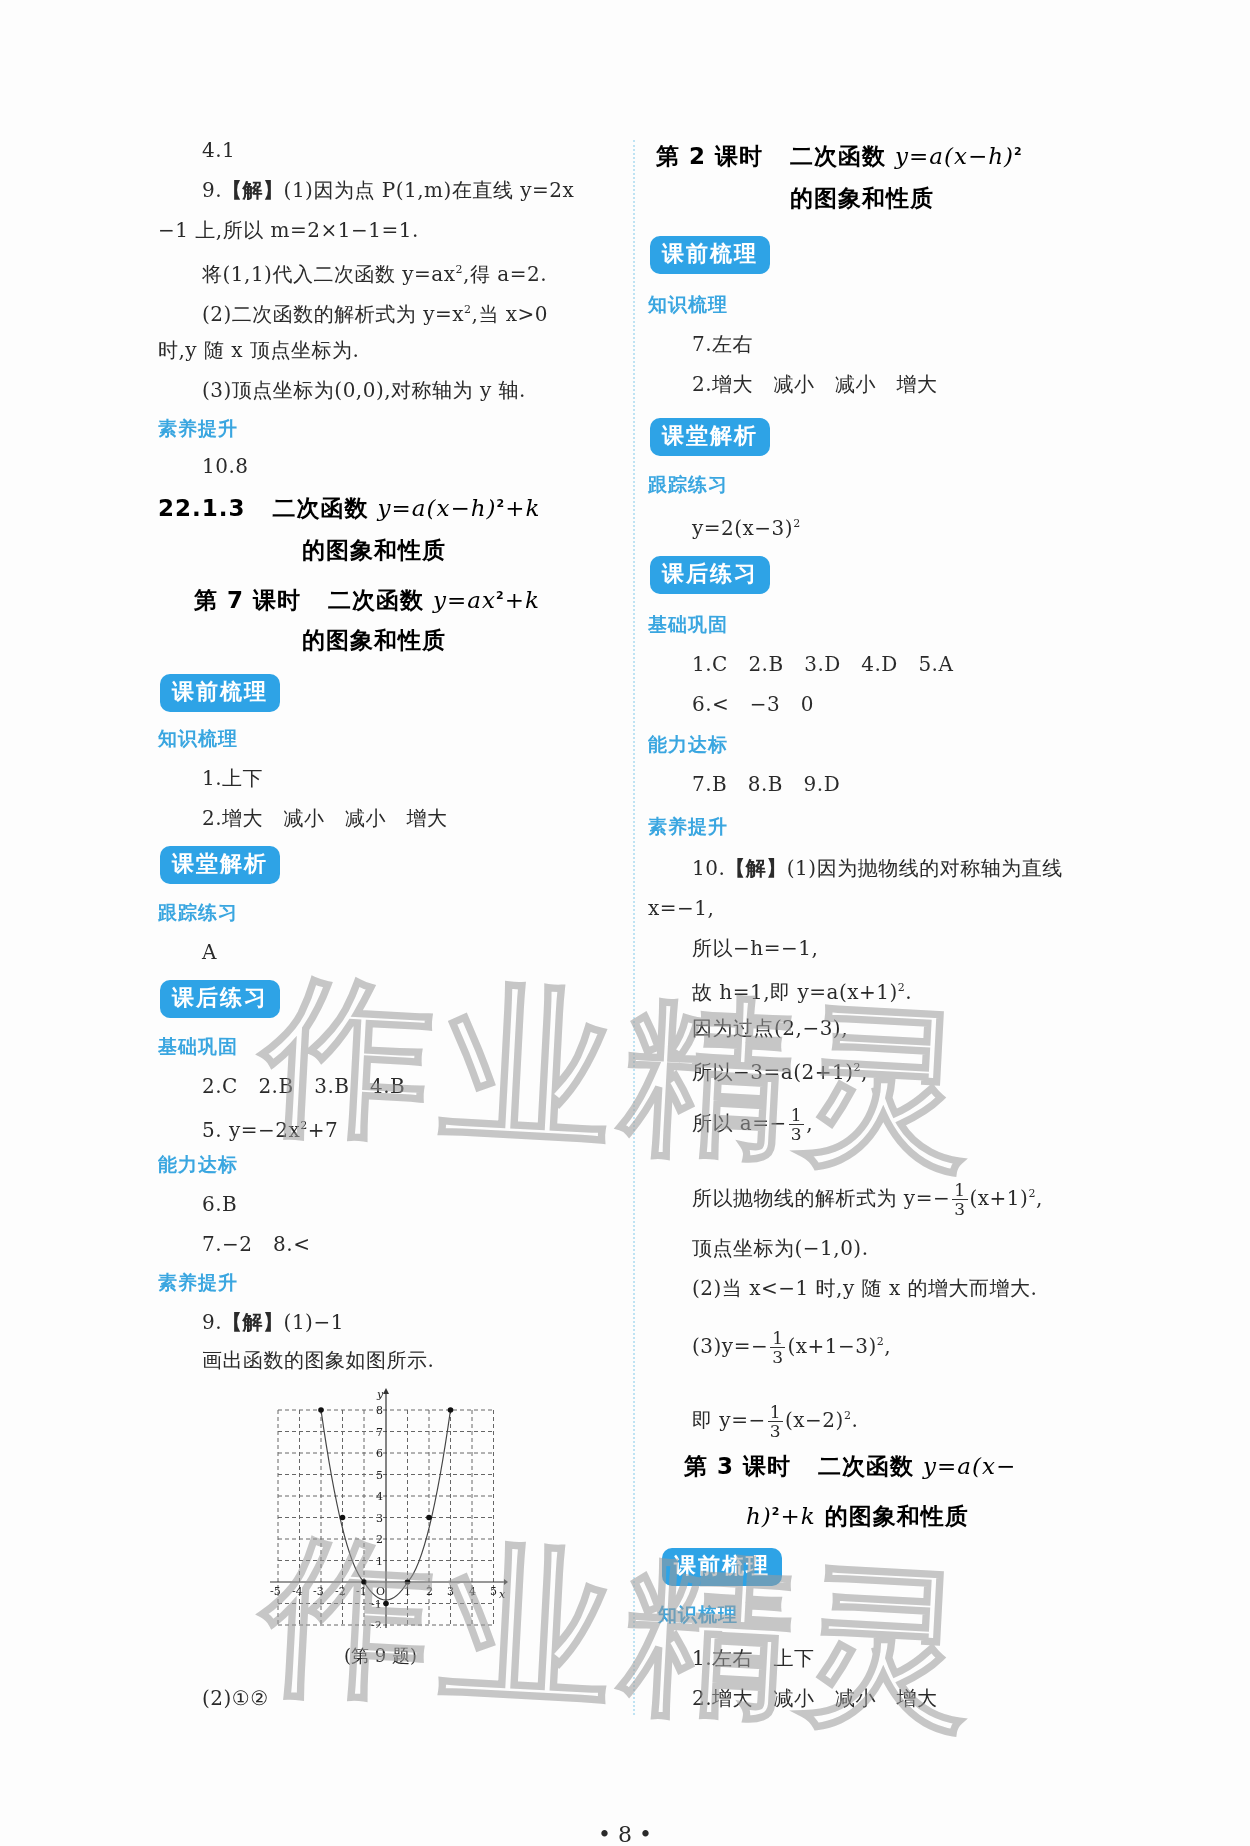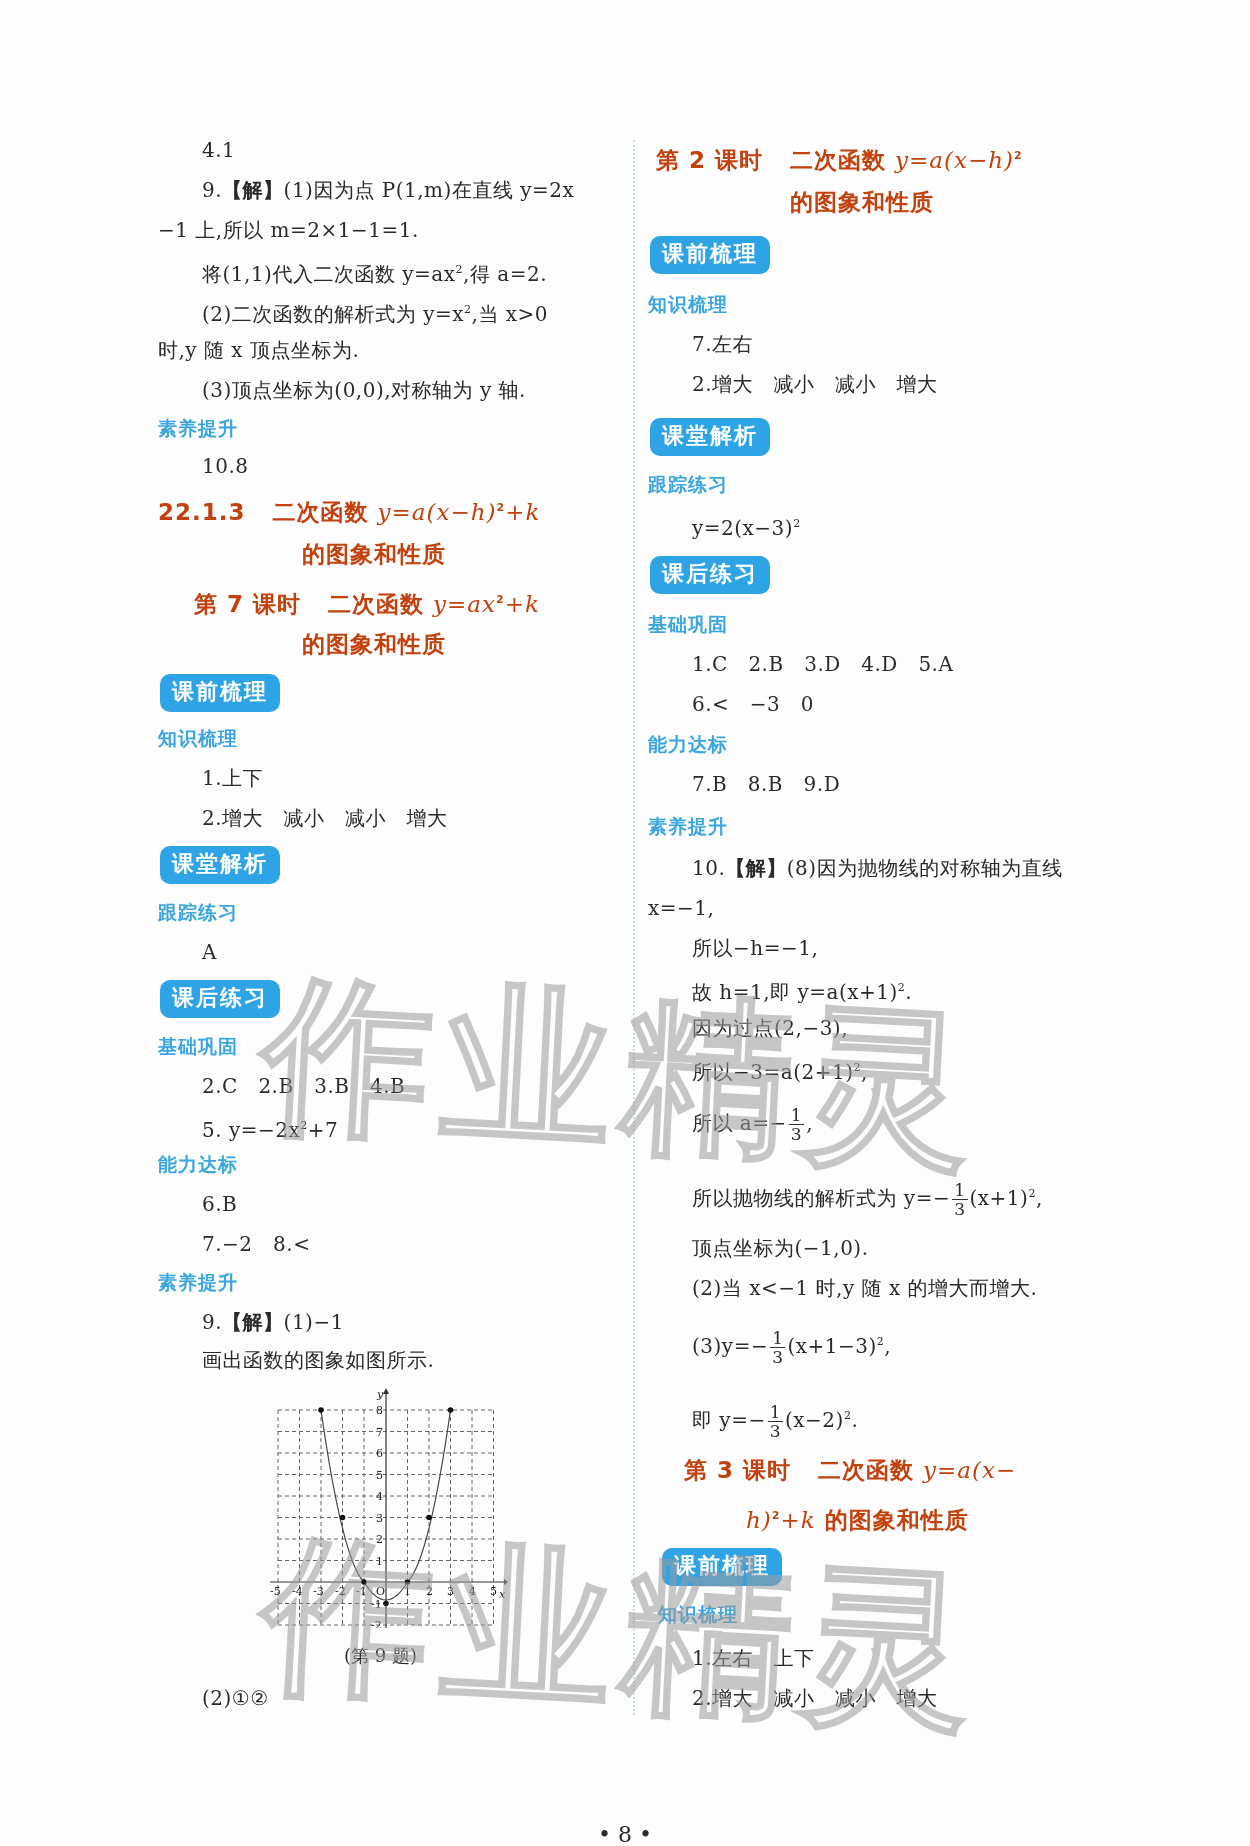--- a/index.html
+++ b/index.html
@@ -10,21 +10,21 @@
   .col { position:absolute; top:0; }
   #left { left:158px; width:470px; }
   #right { left:648px; width:470px; }
   .divider { position:absolute; left:633px; top:140px; width:0; height:1575px;
     border-left:2px dotted #bfe3f3; }
   .line { position:absolute; font-size:20px; line-height:28px; white-space:nowrap; letter-spacing:0.5px; }
   .ind { padding-left:44px; }
   .sub { color:#3aa6e0; font-family:"DejaVu Sans", sans-serif; font-size:19px; font-weight:bold; letter-spacing:1px; }
   .badge { position:absolute; background:#2ea3e6; color:#fff; font-family:"DejaVu Sans", sans-serif;
     font-weight:bold; font-size:22px; line-height:36px; height:38px; padding:0 12px; border-radius:10px; letter-spacing:2px; }
-  .title { position:absolute; color:#c2410c; font-family:"DejaVu Sans", sans-serif; font-weight:bold; font-size:23px; line-height:36px; white-space:nowrap; letter-spacing:1px; }
+  .title { position:absolute; color:#000000; font-family:"DejaVu Sans", sans-serif; font-weight:bold; font-size:23px; line-height:28px; white-space:nowrap; letter-spacing:1px; }
   .title i, .math i { font-family:"DejaVu Serif", serif; font-style:italic; font-weight:normal; }
   .bold { font-family:"DejaVu Sans", sans-serif; font-weight:bold; }
   sup { font-size:11px; }
   .frac { display:inline-block; vertical-align:middle; text-align:center; font-size:17px; line-height:18px; margin:0 2px; }
   .frac span { display:block; }
   .frac .num { border-bottom:1px solid #333; padding:0 2px; }
   .page-num { position:absolute; left:0; width:1250px; top:1822px; text-align:center; font-size:22px; }
   .caption { position:absolute; font-size:18px;text-align:right; }
   .watermark { position:absolute; font-family:"DejaVu Sans", sans-serif; font-size:170px; font-weight:bold;
     color:transparent; -webkit-text-stroke:2px #9a9a9a; opacity:0.55; letter-spacing:10px; transform:rotate(3deg); white-space:nowrap; }
@@ -156,21 +156,21 @@
   <div class="badge" style="top:418px;left:2px">课堂解析</div>
   <div class="line sub" style="top:470px">跟踪练习</div>
   <div class="line ind math" style="top:510px"><span>y=2(x−3)</span><sup>2</sup></div>
   <div class="badge" style="top:556px;left:2px">课后练习</div>
   <div class="line sub" style="top:610px">基础巩固</div>
   <div class="line ind" style="top:650px">1.C　2.B　3.D　4.D　5.A</div>
   <div class="line ind" style="top:690px">6.&lt;　−3　0</div>
   <div class="line sub" style="top:730px">能力达标</div>
   <div class="line ind" style="top:770px">7.B　8.B　9.D</div>
   <div class="line sub" style="top:812px">素养提升</div>
-  <div class="line ind" style="top:854px"><span>10.</span><span class="bold">【解】</span><span>(8)因为抛物线的对称轴为直线</span></div>
+  <div class="line ind" style="top:854px"><span>10.</span><span class="bold">【解】</span><span>(1)因为抛物线的对称轴为直线</span></div>
   <div class="line" style="top:894px">x=−1,</div>
   <div class="line ind" style="top:934px">所以−h=−1,</div>
   <div class="line ind" style="top:974px"><span>故 h=1,即 y=a(x+1)</span><sup>2</sup><span>.</span></div>
   <div class="line ind" style="top:1014px">因为过点(2,−3),</div>
   <div class="line ind" style="top:1054px"><span>所以−3=a(2+1)</span><sup>2</sup><span>,</span></div>
   <div class="line ind" style="top:1106px"><span>所以 a=−</span><span class="frac"><span class="num">1</span><span>3</span></span><span>,</span></div>
   <div class="line ind" style="top:1180px"><span>所以抛物线的解析式为 y=−</span><span class="frac"><span class="num">1</span><span>3</span></span><span>(x+1)</span><sup>2</sup><span>,</span></div>
   <div class="line ind" style="top:1234px">顶点坐标为(−1,0).</div>
   <div class="line ind" style="top:1274px">(2)当 x&lt;−1 时,y 随 x 的增大而增大.</div>
   <div class="line ind" style="top:1328px"><span>(3)y=−</span><span class="frac"><span class="num">1</span><span>3</span></span><span>(x+1−3)</span><sup>2</sup><span>,</span></div>

